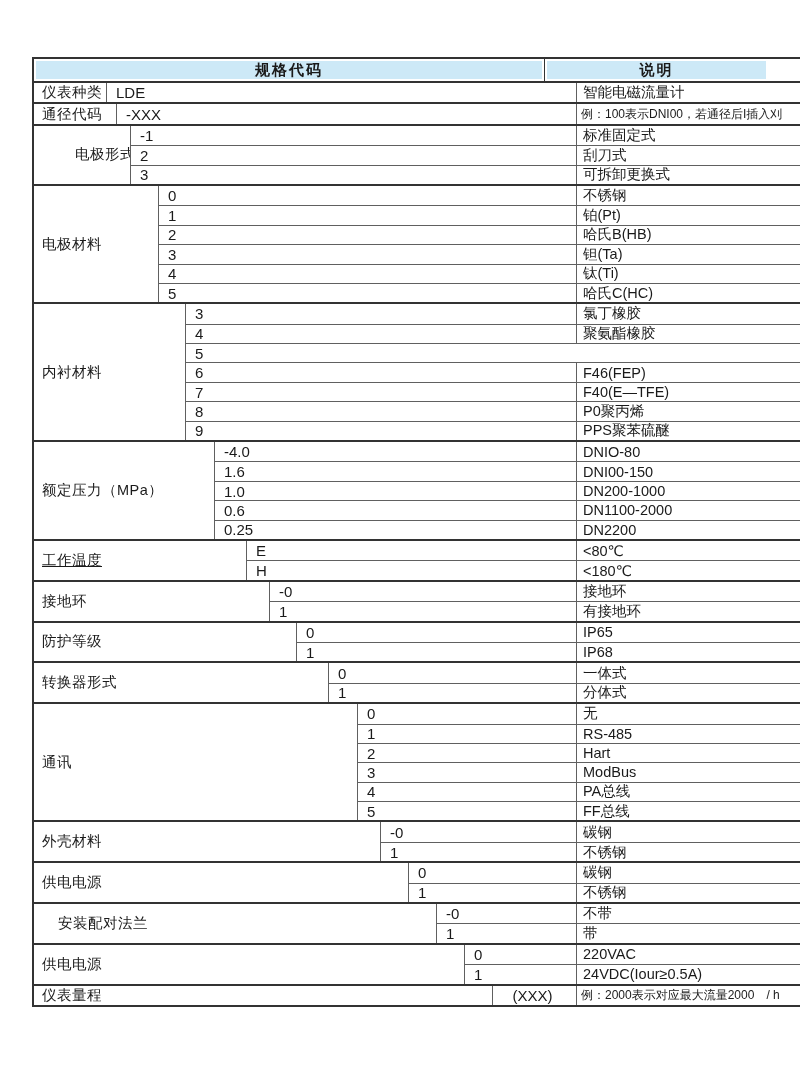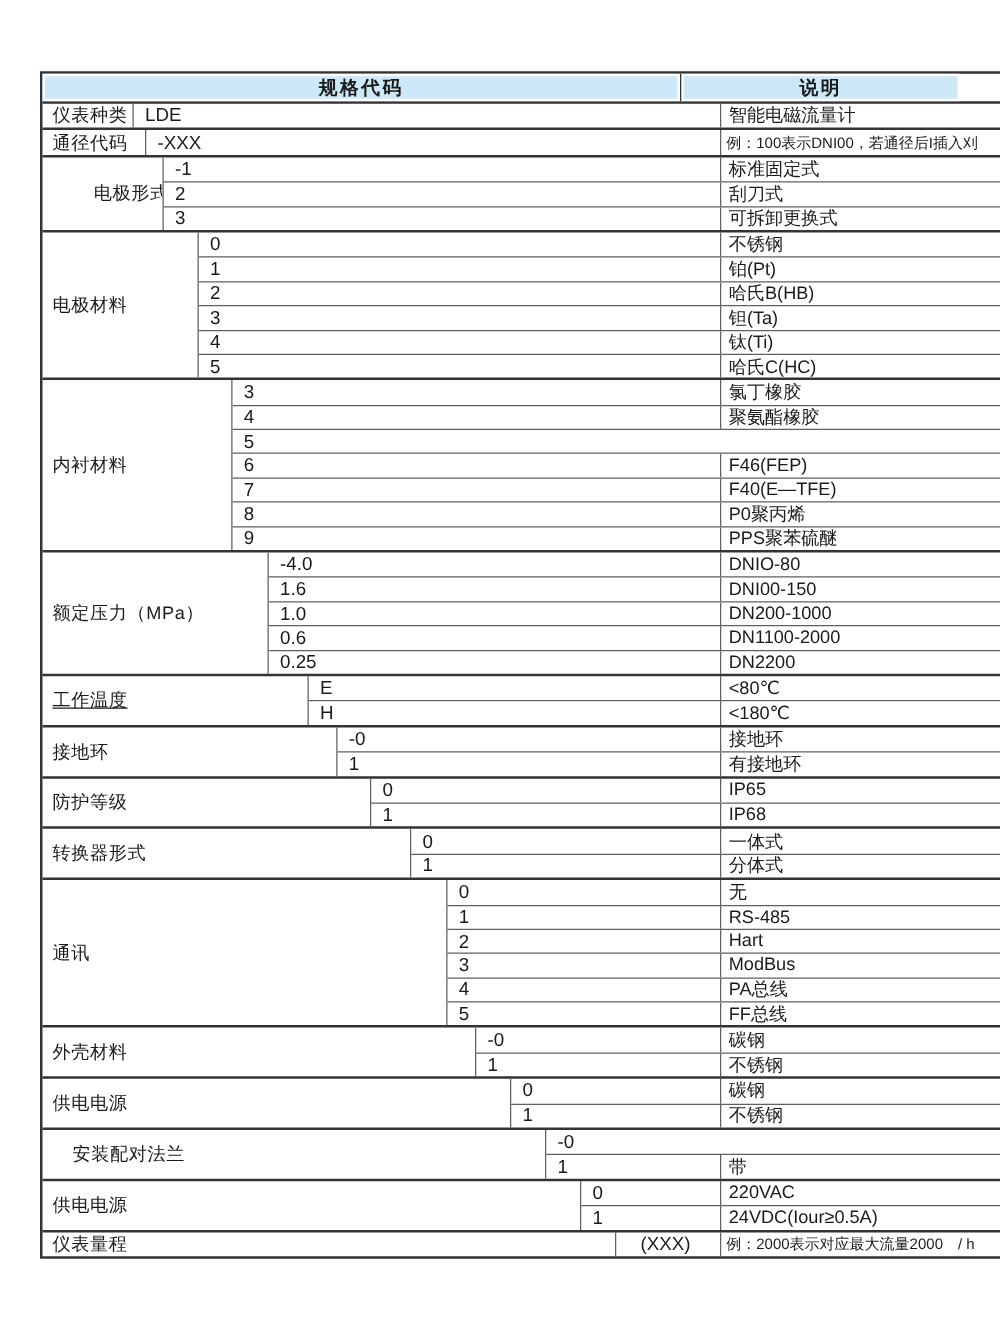--- a/index.html
+++ b/index.html
@@ -304,20 +304,21 @@
               <div class="cell-code">1</div>
               <div class="cell-desc">不锈钢</div>
             </div>
           </div>
         </div>
         <div class="section">
           <div class="sec-label" style="width: 402px; padding-left: 24px;">安装配对法兰</div>
           <div class="sec-rows">
             <div class="row">
               <div class="cell-code">-0</div>
+              <div class="cell-desc">不带</div>
             </div>
             <div class="row">
               <div class="cell-code">1</div>
               <div class="cell-desc">带</div>
             </div>
           </div>
         </div>
         <div class="section">
           <div class="sec-label" style="width: 430px;">供电电源</div>
           <div class="sec-rows">

